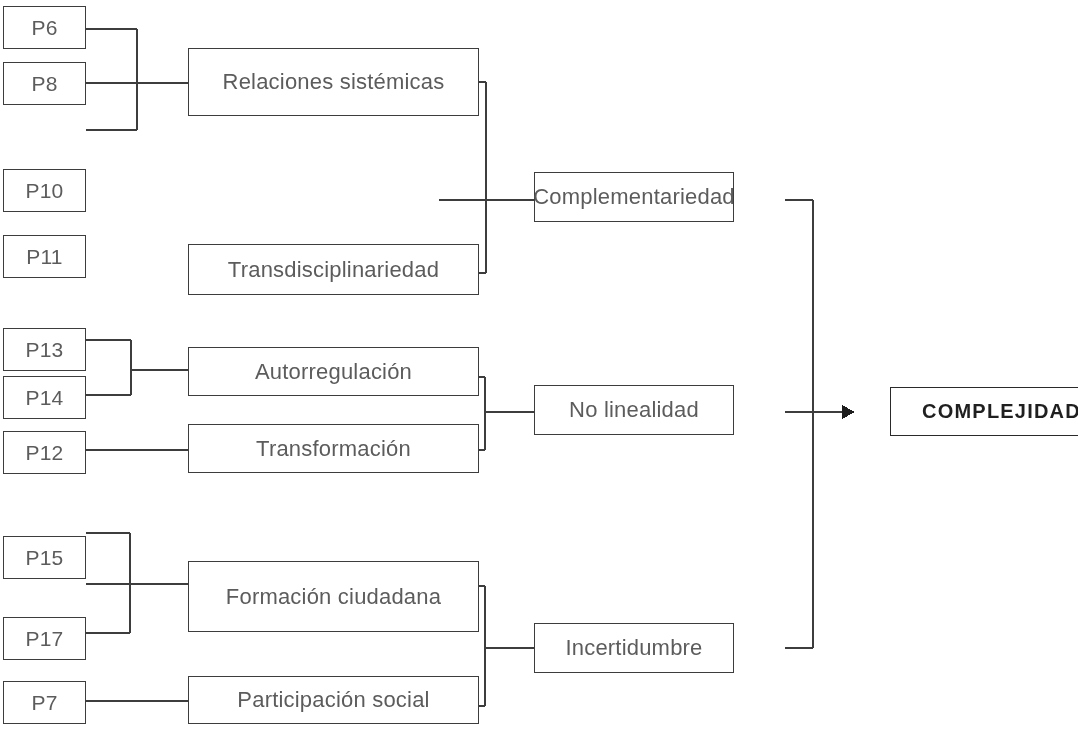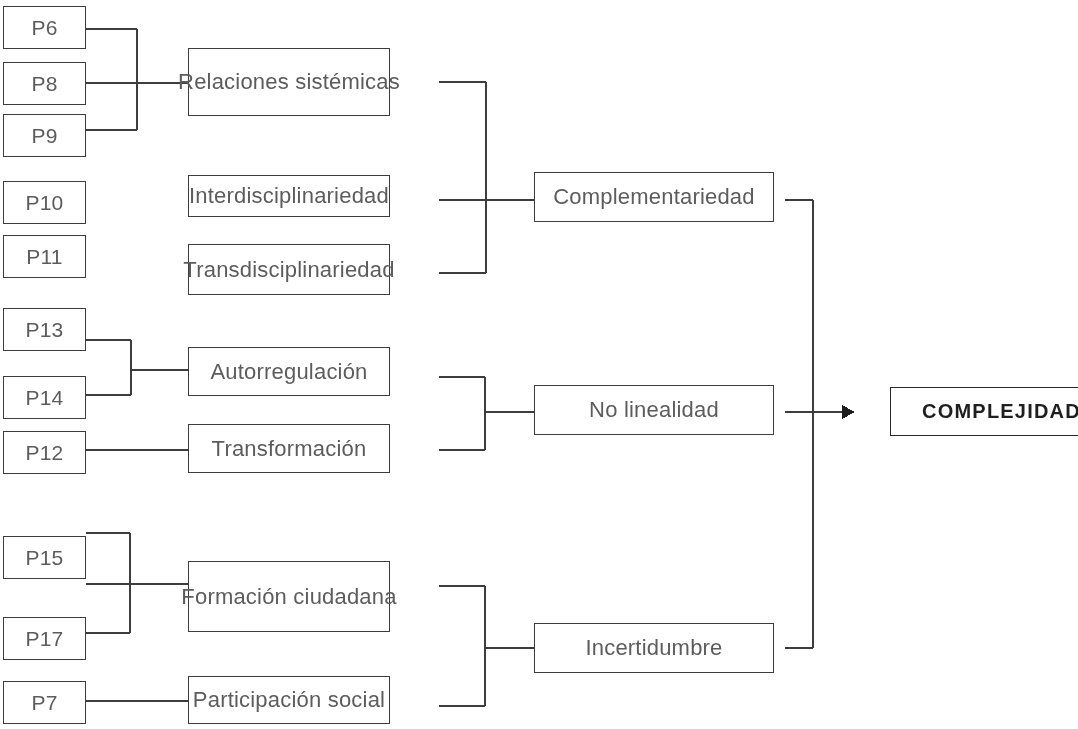--- a/index.html
+++ b/index.html
@@ -38,25 +38,25 @@
     white-space: nowrap;
   }
   .src {
     left: 3px;
     width: 83px;
     height: 43px;
     font-size: 21px;
   }
   .theme {
     left: 188px;
-    width: 202px;
+    width: 291px;
   }
   .cat {
     left: 534px;
-    width: 240px;
+    width: 200px;
   }
   .outcome {
     left: 854px;
     top: 387px;
     width: 223px;
     height: 49px;
     color: #1f1f1f;
     font-weight: 700;
     font-size: 20px;
     letter-spacing: 1.2px;
@@ -77,32 +77,30 @@
              M439 82 H486 M439 273 H486 M486 82 V273 M439 200 H534
              M439 377 H485 M439 450 H485 M485 377 V450 M485 412 H534
              M439 586 H485 M439 706 H485 M485 586 V706 M485 648 H534
              M785 200 H813 M785 648 H813 M813 200 V648
              M785 412 H843" fill="none" stroke="#3d3d3d" stroke-width="1.4"></path>
     <polygon points="842,405 842,419 855,412" fill="#1d1d1d"></polygon>
   </svg>
 
   <div class="box src" style="top:6px">P6</div>
   <div class="box src" style="top:62px">P8</div>
-  <div class="box src" style="top:114px">P9</div>
-  <div class="box src" style="top:181px">P10</div>
+  <div class="box src" style="top:169px">P10</div>
   <div class="box src" style="top:235px">P11</div>
-  <div class="box src" style="top:308px">P13</div>
+  <div class="box src" style="top:328px">P13</div>
   <div class="box src" style="top:376px">P14</div>
   <div class="box src" style="top:431px">P12</div>
   <div class="box src" style="top:536px">P15</div>
   <div class="box src" style="top:617px">P17</div>
   <div class="box src" style="top:681px">P7</div>
 
   <div class="box theme" style="top:48px;height:68px">Relaciones sistémicas</div>
-  <div class="box theme" style="top:175px;height:42px">Interdisciplinariedad</div>
   <div class="box theme" style="top:244px;height:51px">Transdisciplinariedad</div>
   <div class="box theme" style="top:347px;height:49px">Autorregulación</div>
   <div class="box theme" style="top:424px;height:49px">Transformación</div>
   <div class="box theme" style="top:676px;height:48px">Participación social</div>
   <div class="box theme" style="top:561px;height:71px">Formación ciudadana</div>
 
   <div class="box cat" style="top:172px;height:50px">Complementariedad</div>
   <div class="box cat" style="top:623px;height:50px">Incertidumbre</div>
   <div class="box cat" style="top:385px;height:50px">No linealidad</div>
 

